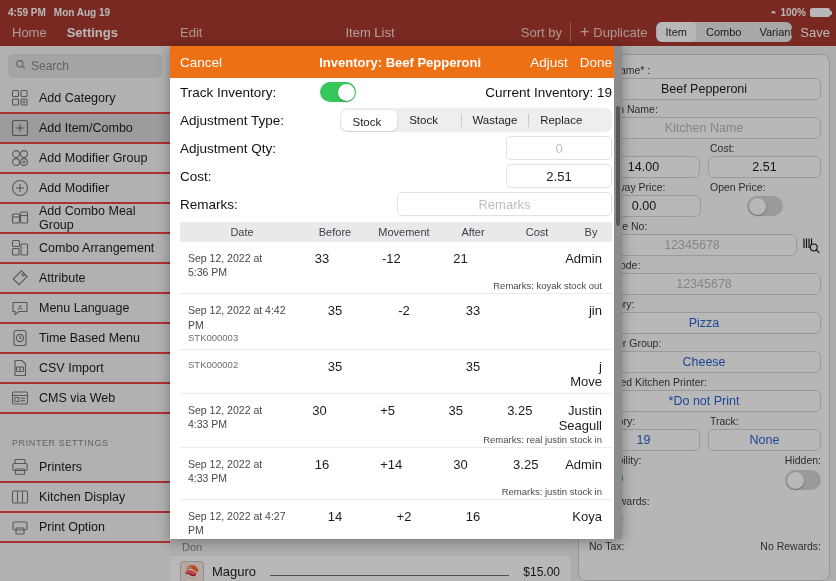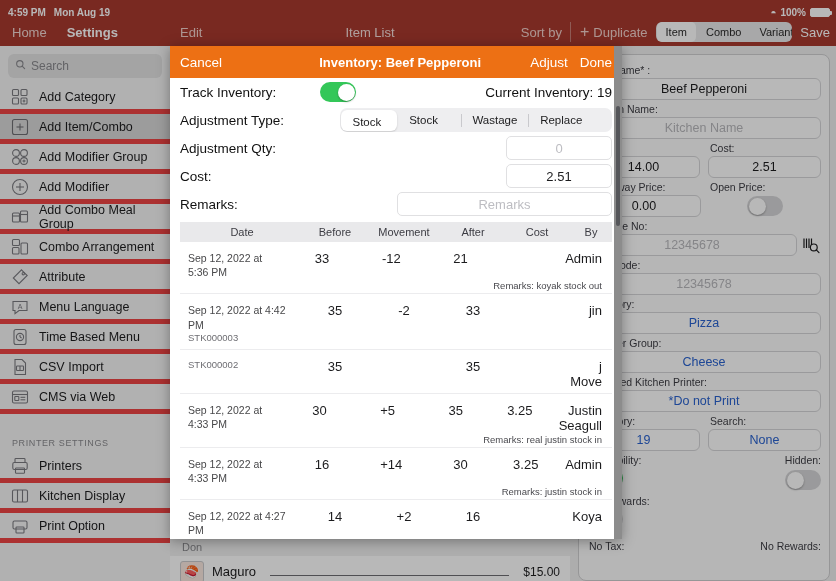--- a/index.html
+++ b/index.html
@@ -88,21 +88,21 @@
     color: #8a8a8e; font-size: 12px;
   }
   .section-title {
     font-size: 9px; letter-spacing: .6px; color: #8a8a8e;
     padding: 8px 0 5px 12px; text-transform: uppercase;
   }
   .side-item {
     display: flex; align-items: center; gap: 9px;
     height: 30px; padding-left: 10px;
     font-size: 12.5px; color: #1c1c1e;
-    border-bottom: 5px solid #ef4444;
+    border-bottom: 2px solid #ef4444;
   }
   .side-item.active { background: #d9d9d9; }
   .side-ico { width: 20px; height: 20px; flex: 0 0 20px; color: #6f6f74; }
   .side-ico svg { width: 20px; height: 20px; display:block; }
   .side-gap { height: 16px; }
 
   
   .center {
     position: absolute; top: 46px; left: 170px; width: 400px; bottom: 0;
     background: #ffffff;
@@ -508,21 +508,21 @@
       <div class="fld blue">Pizza</div>
 
       <div class="fld-label">Modifier Group:</div>
       <div class="fld blue">Cheese</div>
 
       <div class="fld-label">Assigned Kitchen Printer:</div>
       <div class="fld blue">*Do not Print</div>
 
       <div class="row-lbl2">
         <div class="fld-label">Inventory:</div>
-        <div class="fld-label">Search:</div>
+        <div class="fld-label">Track:</div>
       </div>
       <div class="row2">
         <div class="fld blue">19</div>
         <div class="fld blue">None</div>
       </div>
 
       <div class="row-lbl2">
         <div class="fld-label">Availability:</div>
         <div class="fld-label" style="text-align:right">Hidden:</div>
       </div>

